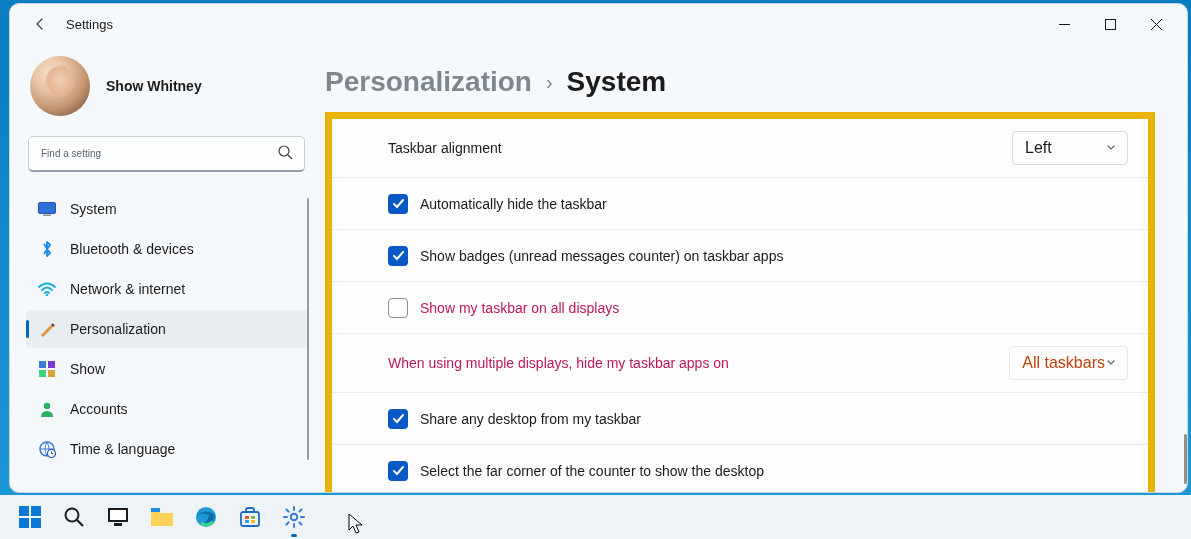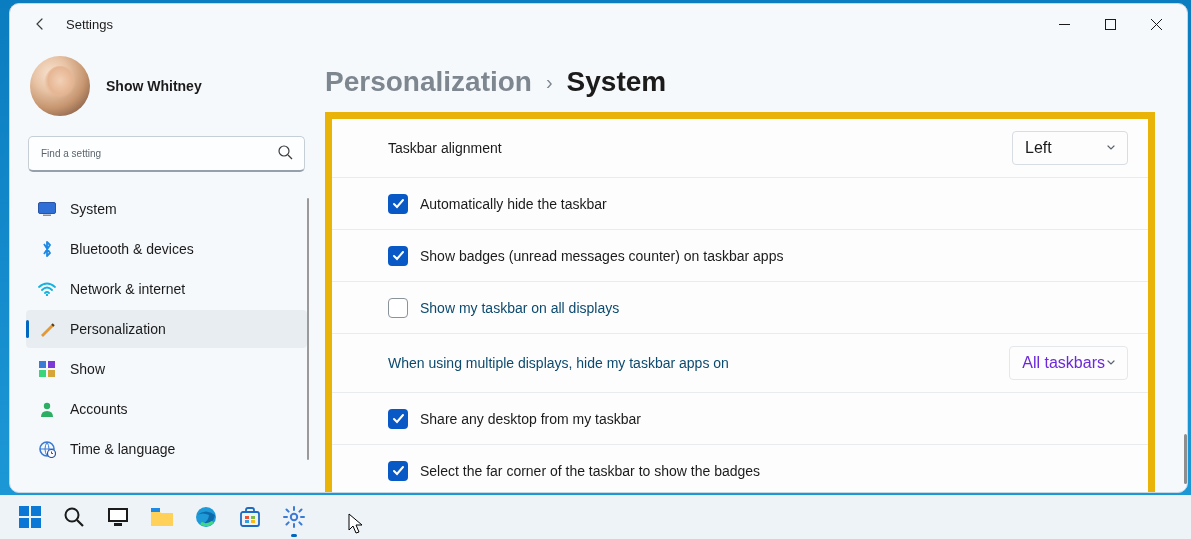--- a/index.html
+++ b/index.html
@@ -66,37 +66,37 @@
 
   .panel { background: #fdfdfe; border: 7px solid #eab308; border-radius: 0; }
   .row {
     min-height: 52px; display: flex; align-items: center; justify-content: space-between;
     padding: 12px 20px 12px 56px; border-top: 1px solid #e8ecef; font-size: 14px; color: #1b1b1b;
     position: relative;
   }
   .row:first-child { border-top: none; }
   .row .row-label { flex: 1; }
   .row.check-row { padding-left: 60px; }
-  .row.disabled .row-label { color: #0c4a6e; }
+  .row.disabled .row-label { color: #be185d; }
 
   .checkbox {
     width: 20px; height: 20px; border-radius: 4px; display: flex; align-items: center; justify-content: center;
     position: absolute; left: 56px;
   }
   .row.check-row { padding-left: 88px; align-items: center; }
   .checkbox.on { background: #0858c6; }
   .checkbox.off { background: #fff; border: 1.5px solid #8a929a; }
   .checkbox svg { width: 13px; height: 13px; }
 
   .dropdown {
     min-width: 116px; height: 34px; border: 1px solid #d7dde2; border-radius: 4px; background: #fdfdfe;
     display: flex; align-items: center; justify-content: space-between; padding: 0 10px 0 12px;
     font-size: 16px; color: #1b1b1b; cursor: pointer;
   }
-  .dropdown.disabled { color: #6d28d9; border-color: #e4e8eb; justify-content: center; }
+  .dropdown.disabled { color: #c2410c; border-color: #e4e8eb; justify-content: center; }
   .dd-chevron { color: #5b646d; }
 
   .main-scroll-ind { position: absolute; right: 0; top: 390px; width: 3px; height: 50px; background: #8e8e8e; border-radius: 2px; }
 
   
   .taskbar {
     position: absolute; left: 0; right: 0; bottom: 0; height: 44px;
     background: #eef3f7; display: flex; align-items: center; padding-left: 8px; gap: 0;
   }
   .tb-item { width: 44px; height: 44px; display: flex; align-items: center; justify-content: center; cursor: pointer; position: relative; }
@@ -288,21 +288,21 @@
           </span>
           <span class="row-label">Share any desktop from my taskbar</span>
         </div>
 
         <div class="row check-row">
           <span class="checkbox on">
             <svg viewBox="0 0 13 13">
                 <path d="M2 7 L5 10 L11 3" stroke="#fff" stroke-width="2" fill="none" stroke-linecap="round"></path>
               </svg>
           </span>
-          <span class="row-label">Select the far corner of the taskbar to show the badges</span>
+          <span class="row-label">Select the far corner of the counter to show the desktop</span>
         </div>
 
       </div>
 
       <div class="main-scroll-ind"></div>
     </div>
   </div>
 </div>
 
 <div class="taskbar">

